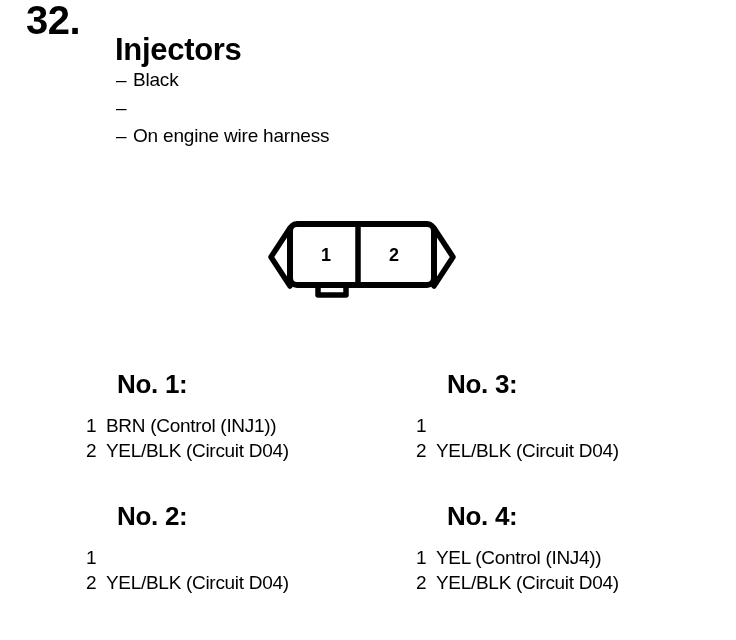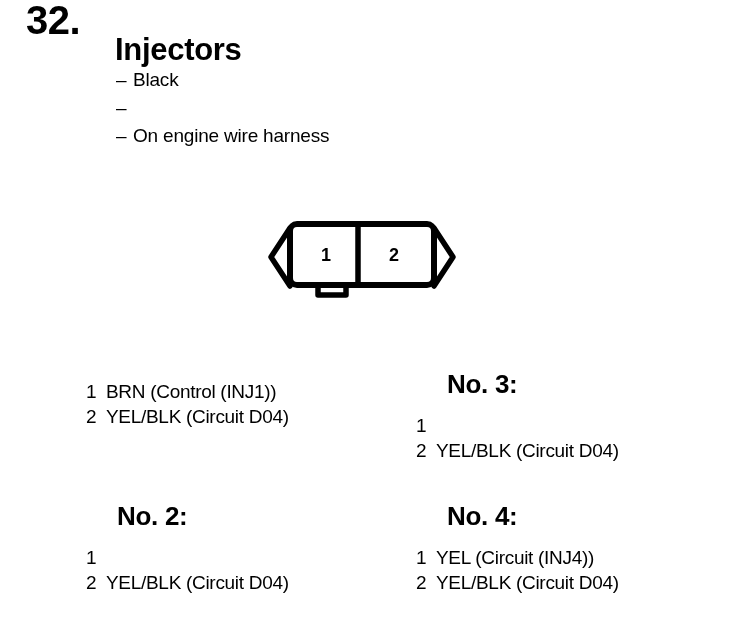--- a/index.html
+++ b/index.html
@@ -158,20 +158,21 @@
     <rect x="28" y="14" width="144" height="61" rx="7" ry="7" fill="#ffffff" stroke="#000000" stroke-width="6"></rect>
 
     <line x1="96" y1="14" x2="96" y2="75" stroke="#000000" stroke-width="5.5"></line>
 
     <text class="pin-num-label" x="64" y="51" text-anchor="middle">1</text>
     <text class="pin-num-label" x="132" y="51" text-anchor="middle">2</text>
   </svg>
 </div>
 
 <div class="pin-section" id="section-no1">
+  <div class="pin-section-title">No. 1:</div>
   <div class="pin-list">
     <div class="pin-row">
       <span class="pin-index">1</span>
       <span class="pin-desc">BRN (Control (INJ1))</span>
     </div>
     <div class="pin-row">
       <span class="pin-index">2</span>
       <span class="pin-desc">YEL/BLK (Circuit D04)</span>
     </div>
   </div>
@@ -201,20 +202,20 @@
       <span class="pin-desc">YEL/BLK (Circuit D04)</span>
     </div>
   </div>
 </div>
 
 <div class="pin-section" id="section-no4">
   <div class="pin-section-title">No. 4:</div>
   <div class="pin-list">
     <div class="pin-row">
       <span class="pin-index">1</span>
-      <span class="pin-desc">YEL (Circuit (INJ4))</span>
+      <span class="pin-desc">YEL (Control (INJ4))</span>
     </div>
     <div class="pin-row">
       <span class="pin-index">2</span>
       <span class="pin-desc">YEL/BLK (Circuit D04)</span>
     </div>
   </div>
 </div>
 
 </body></html>

